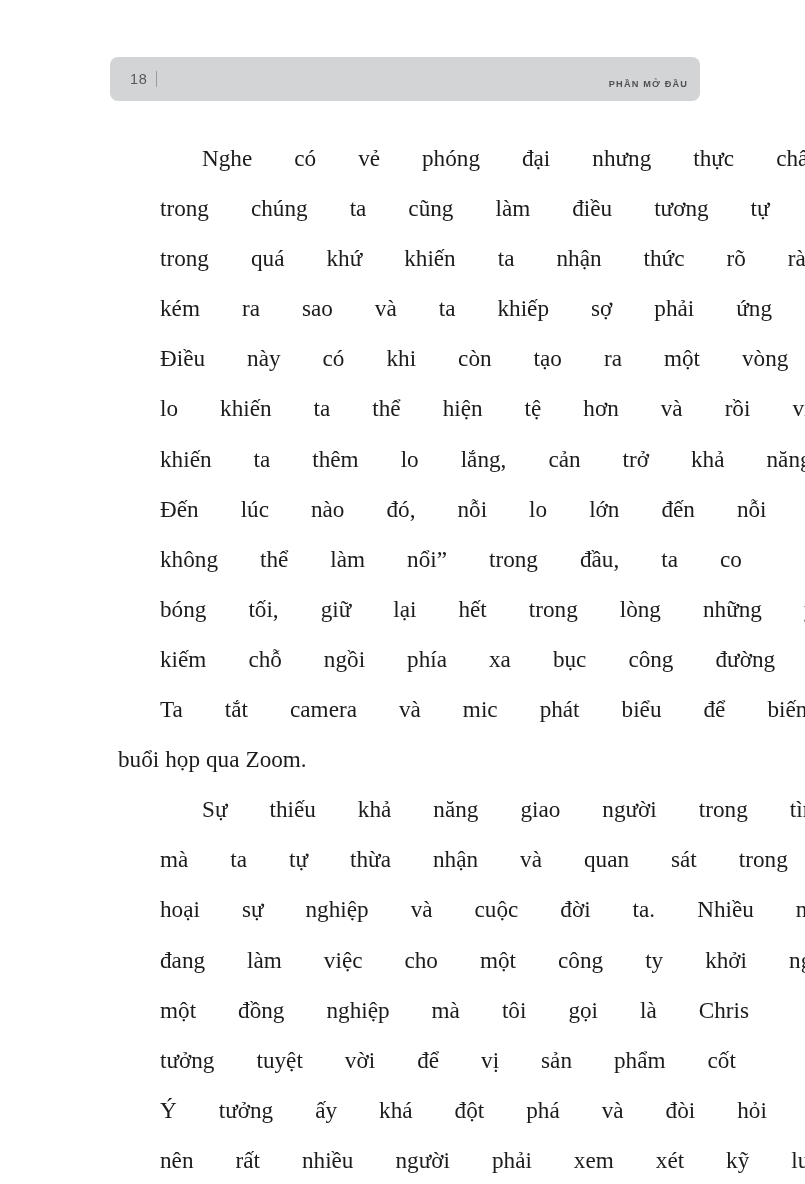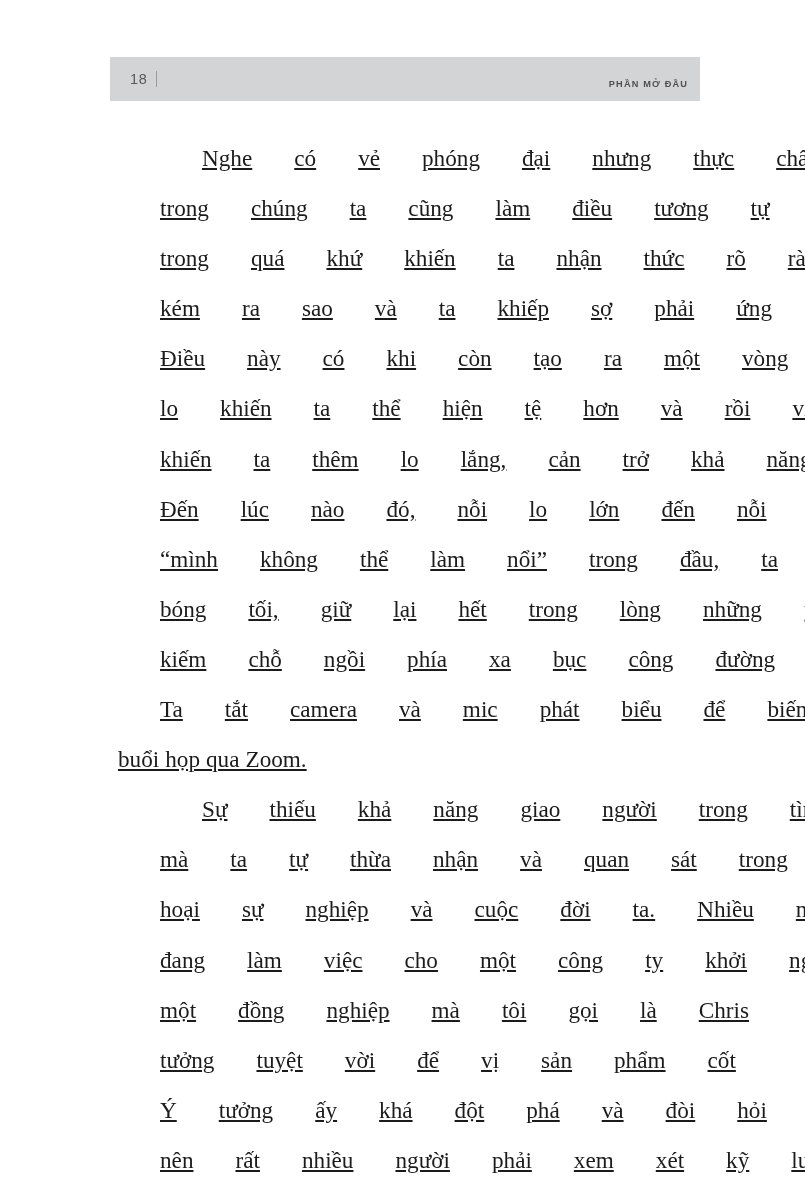--- a/index.html
+++ b/index.html
@@ -27,20 +27,21 @@
 
   
   .header-band {
     position: absolute;
     left: 110px;
     top: 57px;
     width: 590px;
     height: 44px;
     background: #d3d4d5;
     box-sizing: border-box;
+    border-radius: 8px;
   }
   .header-inner {
     position: absolute;
     left: 0;
     top: 0;
     right: 0;
     bottom: 0;
     display: flex;
     align-items: center;
     justify-content: space-between;
@@ -85,21 +86,20 @@
   .para {
     margin: 0;
     font-size: 23.2px;
     line-height: 50.1px;
     text-align: justify;
     text-indent: 42px;
     text-justify: inter-word;
     word-spacing: 0.2px;
     -webkit-hyphens: none;
     hyphens: none;
-    text-decoration: underline;
   }
   .para + .para {
     margin-top: 0px;
   }
   
   .ln {
     display: block;
     white-space: nowrap;
     height: 50.1px;
     line-height: 50.1px;
@@ -224,21 +224,20 @@
           <span>nào</span>
           <span>đó,</span>
           <span>nỗi</span>
           <span>lo</span>
           <span>lớn</span>
           <span>đến</span>
           <span>nỗi</span>
           <span>ta</span>
         </span>
         <span class="ln stretch">
-          <span>“mình</span>
           <span>không</span>
           <span>thể</span>
           <span>làm</span>
           <span>nổi”</span>
           <span>trong</span>
           <span>đầu,</span>
           <span>ta</span>
           <span>co</span>
         </span>
         <span class="ln stretch">

